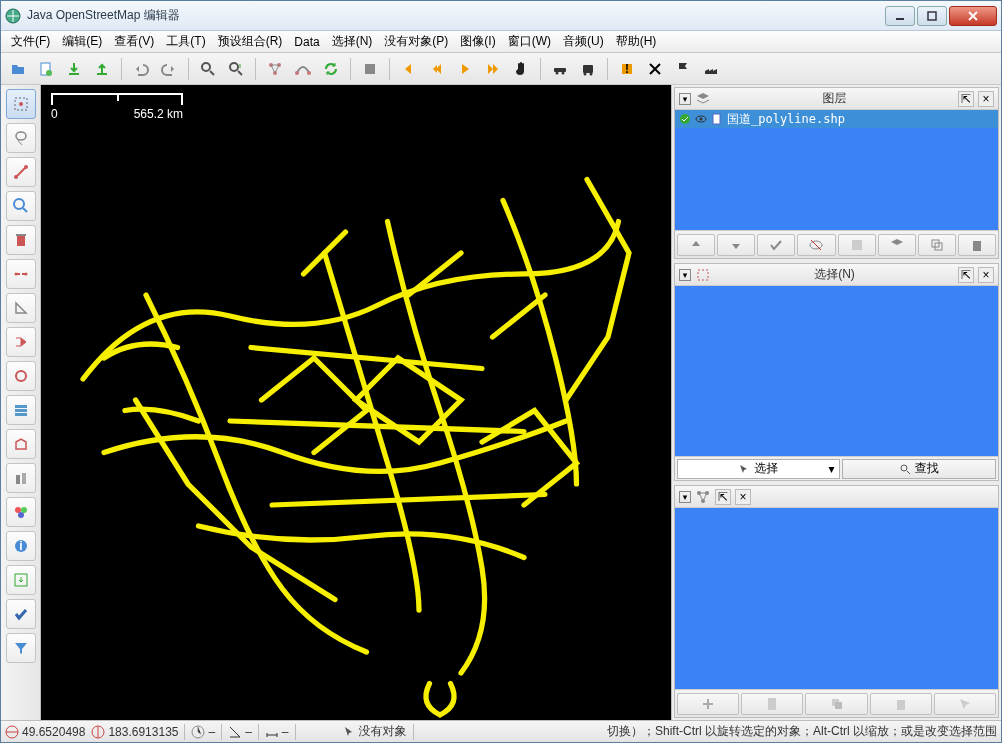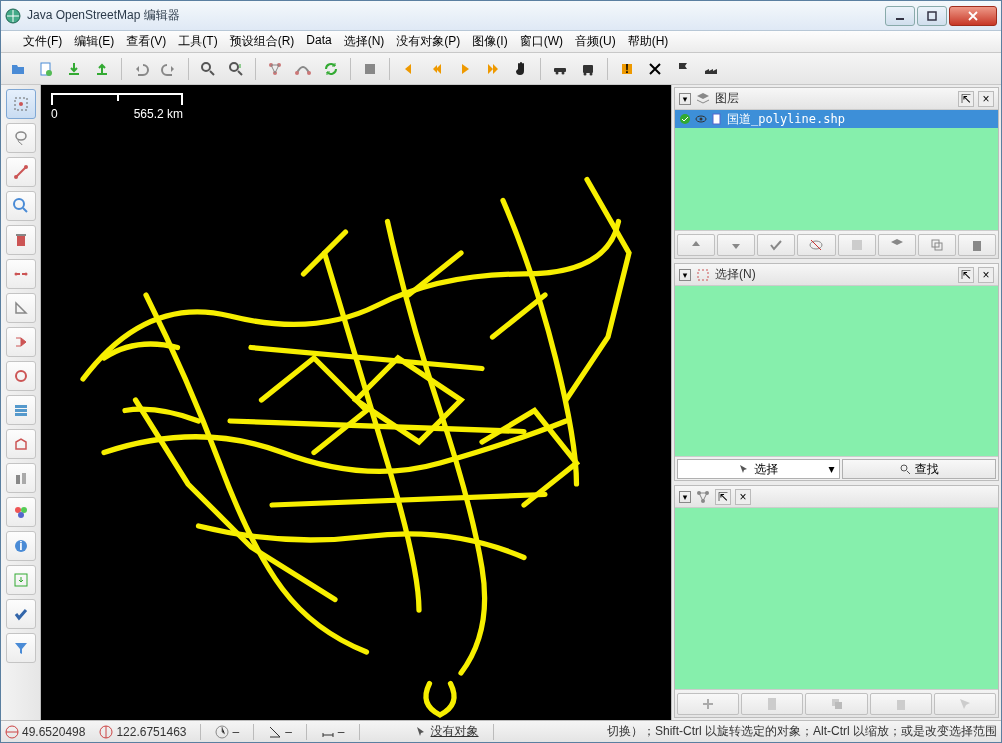--- a/index.html
+++ b/index.html
@@ -6,21 +6,21 @@
 body { width: 1002px; height: 743px; overflow: hidden; background: #fff; }
 .window { width: 100%; height: 100%; border: 1px solid #5a7fa0; display: flex; flex-direction: column; background: #ececec; }
 .titlebar { height: 30px; background: linear-gradient(#f4f8fb,#dfe9f5); display: flex; align-items: center; padding: 0 4px; border-bottom: 1px solid #b7c7d6; }
 .titlebar .icon { width: 16px; height: 16px; margin-right: 6px; }
 .titlebar .title { flex: 1; color: #2b3a4a; }
 .winbtns { display: flex; gap: 2px; }
 .winbtn { width: 30px; height: 20px; border: 1px solid #8aa; background: linear-gradient(#ecf3fa,#d0deed); border-radius: 3px; display:flex; align-items:center; justify-content:center; cursor:pointer; }
 .winbtn.close { width: 48px; background: linear-gradient(#e98,#c73727); border-color:#a02c1c; color:#fff; }
 .winbtn svg { width: 10px; height: 10px; }
 
-.menubar { height: 22px; background: linear-gradient(#fdfdfd,#ececec); border-bottom: 1px solid #c8c8c8; display: flex; align-items: flex-start; padding: 0 16px; }
+.menubar { height: 22px; background: linear-gradient(#fdfdfd,#ececec); border-bottom: 1px solid #c8c8c8; display: flex; align-items: center; padding: 0 4px; }
 .menubar span { padding: 2px 6px; cursor: pointer; }
 
 .toolbar { height: 32px; background: linear-gradient(#f5f5f5,#e6e6e6); border-bottom: 1px solid #c8c8c8; display: flex; align-items: center; padding: 2px 4px; gap:2px; }
 .tbtn { width: 26px; height: 26px; border: 1px solid transparent; border-radius:3px; display:flex; align-items:center; justify-content:center; cursor:pointer; }
 .tsep { width:1px; height:22px; background:#c0c0c0; margin:0 4px; }
 
 .content { flex:1; display:flex; min-height:0; }
 .lefttools { width: 40px; background: linear-gradient(to right,#f3f3f3,#e6e6e6); border-right:1px solid #bcbcbc; display:flex; flex-direction:column; align-items:center; padding:4px 2px; gap:4px; }
 .ltool { width:30px; height:30px; border:1px solid #c4c4c4; border-radius:3px; background:linear-gradient(#fdfdfd,#ededed); display:flex; align-items:center; justify-content:center; cursor:pointer; }
 .ltool.active { background:linear-gradient(#e6f0fc,#c9dcf2); border-color:#7fa7d4; }
@@ -30,33 +30,33 @@
 .scalebar .bar { width: 132px; height:12px; border-left:2px solid #fff; border-right:2px solid #fff; position:relative; }
 .scalebar .bar::before { content:""; position:absolute; left:0; right:0; top:0; border-top:2px solid #fff; }
 .scalebar .bar::after { content:""; position:absolute; left:50%; top:0; height:8px; border-left:2px solid #fff; }
 .scalebar .labels { display:flex; justify-content:space-between; width:132px; margin-top:2px; }
 .roads { position:absolute; inset:0; }
 
 .rightpanels { width: 330px; background:#ececec; border-left:1px solid #bcbcbc; display:flex; flex-direction:column; }
 .panel { border:1px solid #bcbcbc; margin:2px; background:#f4f4f4; display:flex; flex-direction:column; }
 .panelhead { height:22px; background:linear-gradient(#f7f7f7,#e4e4e4); border-bottom:1px solid #ccc; display:flex; align-items:center; padding:0 4px; gap:4px; }
 .panelhead .toggle { width:12px; height:12px; border:1px solid #888; display:flex; align-items:center; justify-content:center; font-size:9px; cursor:pointer; }
-.panelhead .title { flex:1; color:#333; }
+.panelhead .title { flex:1; color:#333;text-align:center; }
 .panelhead .hbtn { width:16px; height:16px; border:1px solid #bbb; background:#eee; cursor:pointer; display:flex; align-items:center; justify-content:center; }
-.panelbody { flex:1; background:#86efac; overflow:auto; min-height:40px; }
+.panelbody { flex:1; background:#3b82f6; overflow:auto; min-height:40px; }
 .layerrow { display:flex; align-items:center; height:18px; padding:0 4px; gap:4px; background:#3d8fd8; color:#fff; }
 .layerrow .chk { width:12px; height:12px; }
 .panelfoot { height:28px; background:linear-gradient(#f3f3f3,#e4e4e4); border-top:1px solid #ccc; display:flex; align-items:center; padding:2px; gap:2px; }
 .pfbtn { flex:1; height:22px; border:1px solid #c0c0c0; background:linear-gradient(#f8f8f8,#e8e8e8); border-radius:2px; cursor:pointer; display:flex; align-items:center; justify-content:center; }
-.selectbar { height:24px; display:flex; align-items:flex-start; padding:2px; gap:2px; background:#f0f0f0; border-top:1px solid #ccc; }
+.selectbar { height:24px; display:flex; align-items:center; padding:2px; gap:2px; background:#f0f0f0; border-top:1px solid #ccc; }
 .combo { flex:1; height:20px; border:1px solid #b0b0b0; background:#fff; display:flex; align-items:center; padding:0 4px; justify-content:center; position:relative; }
 .combo::after { content:"▾"; position:absolute; right:4px; }
 .findbtn { flex:1; height:20px; border:1px solid #b0b0b0; background:linear-gradient(#f8f8f8,#e8e8e8); display:flex; align-items:center; justify-content:center; cursor:pointer; gap:4px; }
 
-.statusbar { height:22px; background:linear-gradient(#f5f5f5,#e4e4e4); border-top:1px solid #bcbcbc; display:flex; align-items:center; padding:0 4px; gap:14px; font-size:11px; color:#333; }
+.statusbar { height:22px; background:linear-gradient(#f5f5f5,#e4e4e4); border-top:1px solid #bcbcbc; display:flex; align-items:center; padding:0 4px; gap:6px; font-size:11px; color:#333; }
 .statusbar .sitem { display:flex; align-items:center; gap:3px; }
 .statusbar .sep { width:1px; height:16px; background:#bbb; }
 .statusbar .right { margin-left:auto;text-align:center; }
 
 .ico { width:16px; height:16px; display:inline-block; }
 </style>
 </head>
 <body>
 
 <div class="window">
@@ -531,21 +531,21 @@
           <circle cx="7" cy="7" r="6" fill="none" stroke="#c44"></circle>
           <path d="M1 7h12" stroke="#c44"></path>
         </svg>
         <span>49.6520498</span>
       </div>
     <div class="sitem">
         <svg width="14" height="14" viewBox="0 0 14 14">
           <circle cx="7" cy="7" r="6" fill="none" stroke="#c44"></circle>
           <path d="M7 1v12" stroke="#c44"></path>
         </svg>
-        <span>122.6751463</span>
+        <span>183.6913135</span>
       </div>
     <div class="sep"></div>
     <div class="sitem">
         <svg width="14" height="14" viewBox="0 0 14 14">
           <circle cx="7" cy="7" r="6" fill="none" stroke="#888"></circle>
           <path d="M7 2v5l3 2" stroke="#888"></path>
         </svg>
         <span>–</span>
       </div>
     <div class="sep"></div>
@@ -556,21 +556,21 @@
         <span>–</span>
       </div>
     <div class="sep"></div>
     <div class="sitem">
         <svg width="14" height="14" viewBox="0 0 14 14">
           <path d="M2 10h10M2 8v4M12 8v4" stroke="#333"></path>
         </svg>
         <span>–</span>
       </div>
     <div class="sep"></div>
-    <div class="sitem" style="margin-left:40px;text-decoration:underline;">
+    <div class="sitem" style="margin-left:40px;">
         <svg width="14" height="14" viewBox="0 0 14 14">
           <path d="M3 2l3 9 1-3 3-1z" fill="#555"></path>
         </svg>
         <span>没有对象</span>
       </div>
     <div class="sep"></div>
     <span class="right" style="white-space:nowrap; overflow:hidden;">切换）；Shift-Ctrl 以旋转选定的对象；Alt-Ctrl 以缩放；或是改变选择范围</span>
   </div>
 </div>
 

